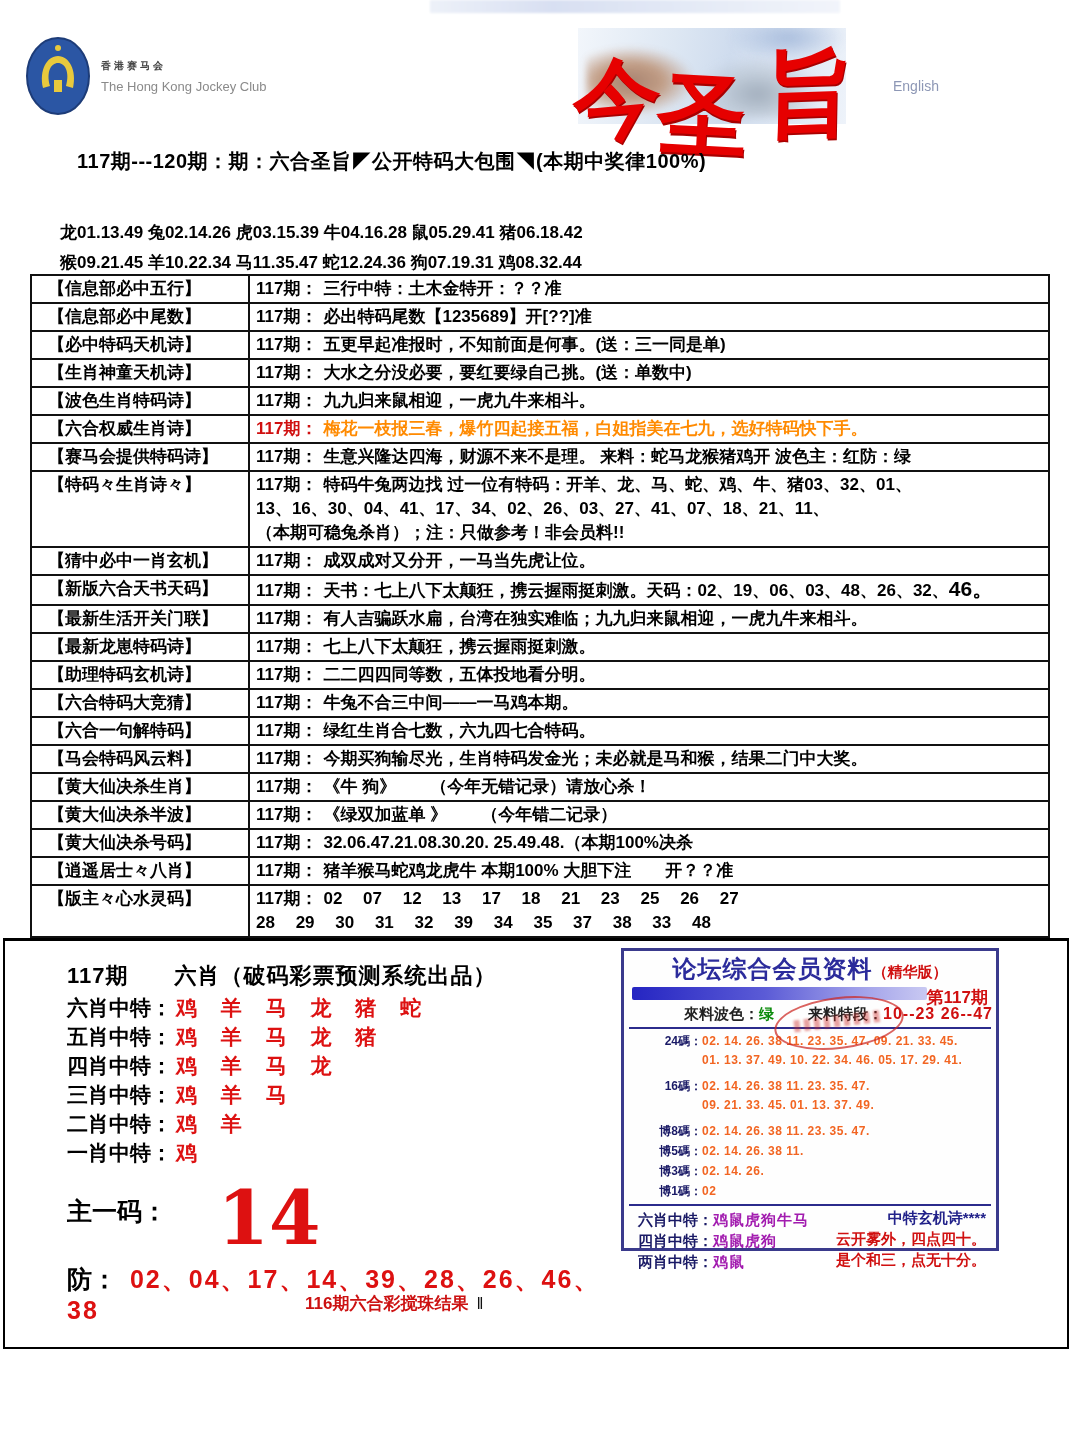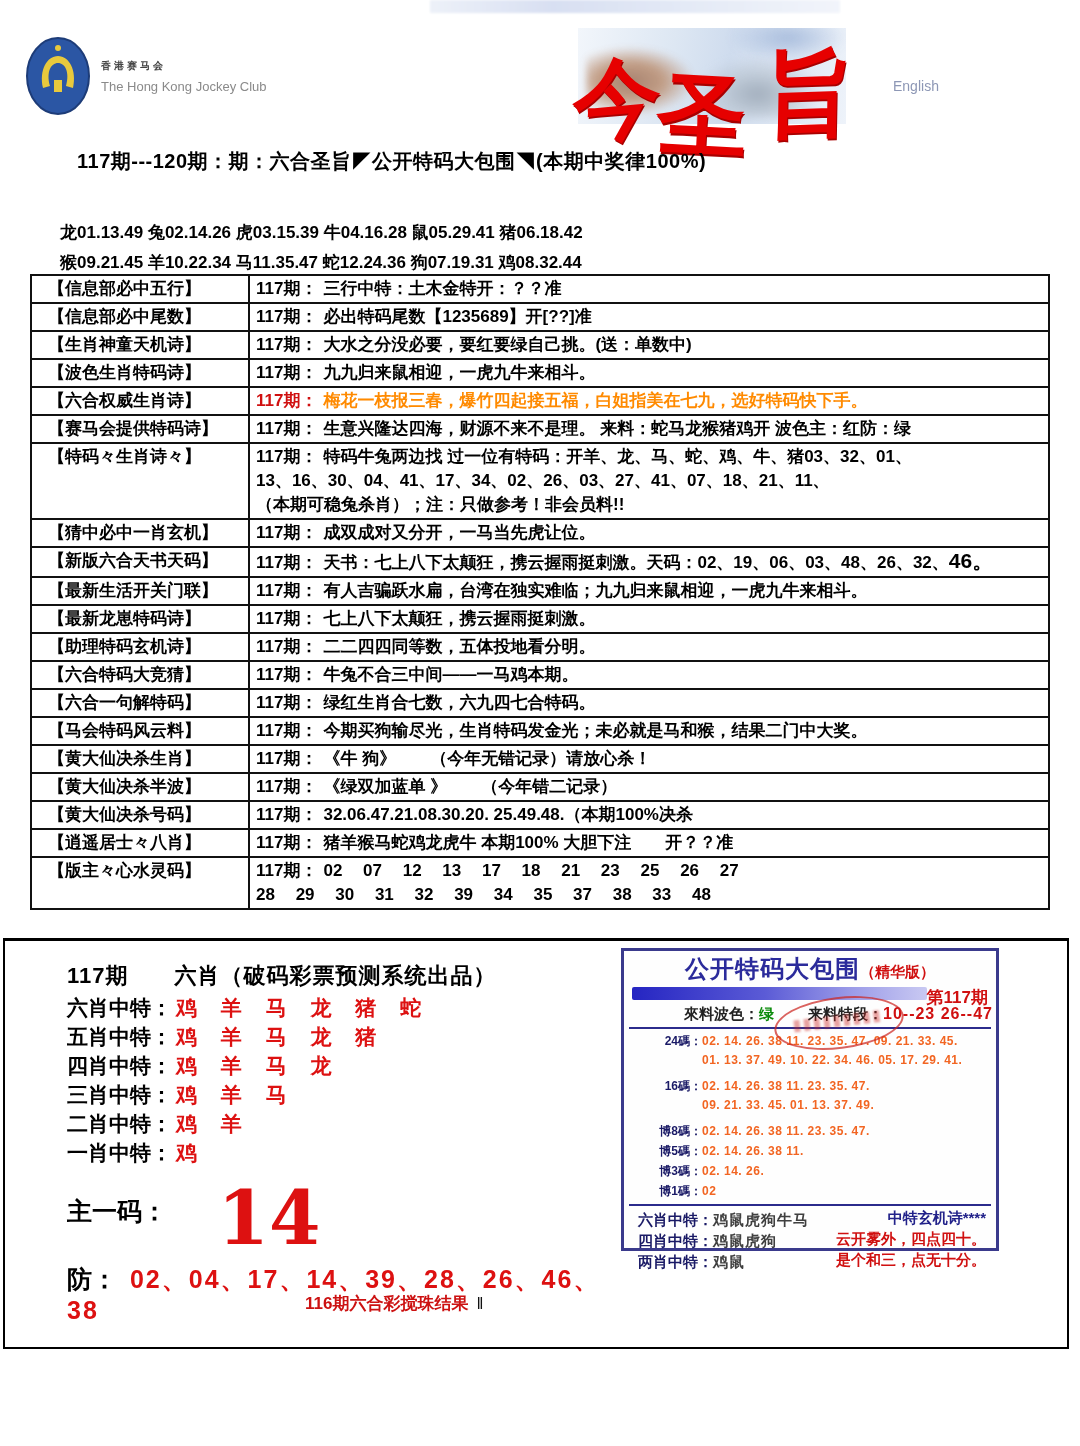--- a/index.html
+++ b/index.html
@@ -72,21 +72,21 @@
   .mb-wave .green{color:#0a8a0a;margin-right:34px;}
   .mb-wave .range{color:#d01010;font-size:16px;letter-spacing:1px;}
   .mb-hr{border:none;border-top:2px solid #2b2b8c;margin:3px 5px;}
   .code-row{display:flex;font-size:12px;line-height:19px;margin:0 0 1px 0;}
   .code-row.gap{margin-bottom:7px;}
   .code-row .cl{flex:0 0 78px;text-align:right;color:#1a1a66;}
   .code-row .cv{color:#f26522;letter-spacing:.5px;}
   .mb-bottom{position:relative;margin-top:2px;}
   .z-row{font-size:15px;line-height:21px;margin-left:14px;}
   .z-row .zl{color:#1a1a66;}
-  .z-row .zv{color:#404040;letter-spacing:1px;}
+  .z-row .zv{color:#a21caf;letter-spacing:1px;}
   .poem{position:absolute;right:10px;top:0;width:190px;text-align:right;}
   .poem-title{font-size:15px;color:#22228a;}
   .poem-line{font-size:15px;color:#d01010;line-height:21px;}
   .stamp{position:absolute;left:150px;top:46px;width:126px;height:48px;
     border:2px solid rgba(205,40,35,.85);border-radius:50%;transform:rotate(-7deg);opacity:.85;}
   .stamp:after{content:"";position:absolute;left:18px;top:16px;width:88px;height:12px;
     background:repeating-linear-gradient(90deg,rgba(205,40,35,.5) 0 6px,transparent 6px 10px);filter:blur(1px);}
 
   .footer-line{position:absolute;left:305px;top:1292px;font-size:17px;font-weight:bold;}
   .footer-line .lnk{color:#cc1111;cursor:pointer;}
@@ -133,20 +133,24 @@
   <tbody>
       <tr>
         <td class="lbl">【信息部必中五行】</td>
         <td class="cnt"><span class="period">117期：</span><span class="line">三行中特：土木金特开：？？准</span></td>
       </tr>
       <tr>
         <td class="lbl">【信息部必中尾数】</td>
         <td class="cnt"><span class="period">117期：</span><span class="line">必出特码尾数【1235689】开[??]准</span></td>
       </tr>
       <tr>
+        <td class="lbl">【必中特码天机诗】</td>
+        <td class="cnt"><span class="period">117期：</span><span class="line">五更早起准报时，不知前面是何事。(送：三一同是单)</span></td>
+      </tr>
+      <tr>
         <td class="lbl">【生肖神童天机诗】</td>
         <td class="cnt"><span class="period">117期：</span><span class="line">大水之分没必要，要红要绿自己挑。(送：单数中)</span></td>
       </tr>
       <tr>
         <td class="lbl">【波色生肖特码诗】</td>
         <td class="cnt"><span class="period">117期：</span><span class="line">九九归来鼠相迎，一虎九牛来相斗。</span></td>
       </tr>
       <tr class="hot">
         <td class="lbl">【六合权威生肖诗】</td>
         <td class="cnt"><span class="period">117期：</span><span class="line">梅花一枝报三春，爆竹四起接五福，白姐指美在七九，选好特码快下手。</span></td>
@@ -233,21 +237,21 @@
       <span class="main-val">14</span>
     </div>
     <div class="guard-row">
       <span>防：</span>
       <span class="val">02、04、17、14、39、28、26、46、38</span>
     </div>
   </div>
 
   <div class="member-box">
     <div class="mb-title">
-      <span class="t">公开特码大包围</span><span class="tag">（精华版）</span>
+      <span class="t">论坛综合会员资料</span><span class="tag">（精华版）</span>
     </div>
     <div class="mb-bar-row">
       <div class="mb-bar"></div>
       <div class="mb-issue">第117期</div>
     </div>
     <div class="mb-wave">
       <span>來料波色：</span><span class="green">绿</span><span>来料特段：</span><span class="range">10--23 26--47</span>
     </div>
     <hr class="mb-hr">
     <div>

